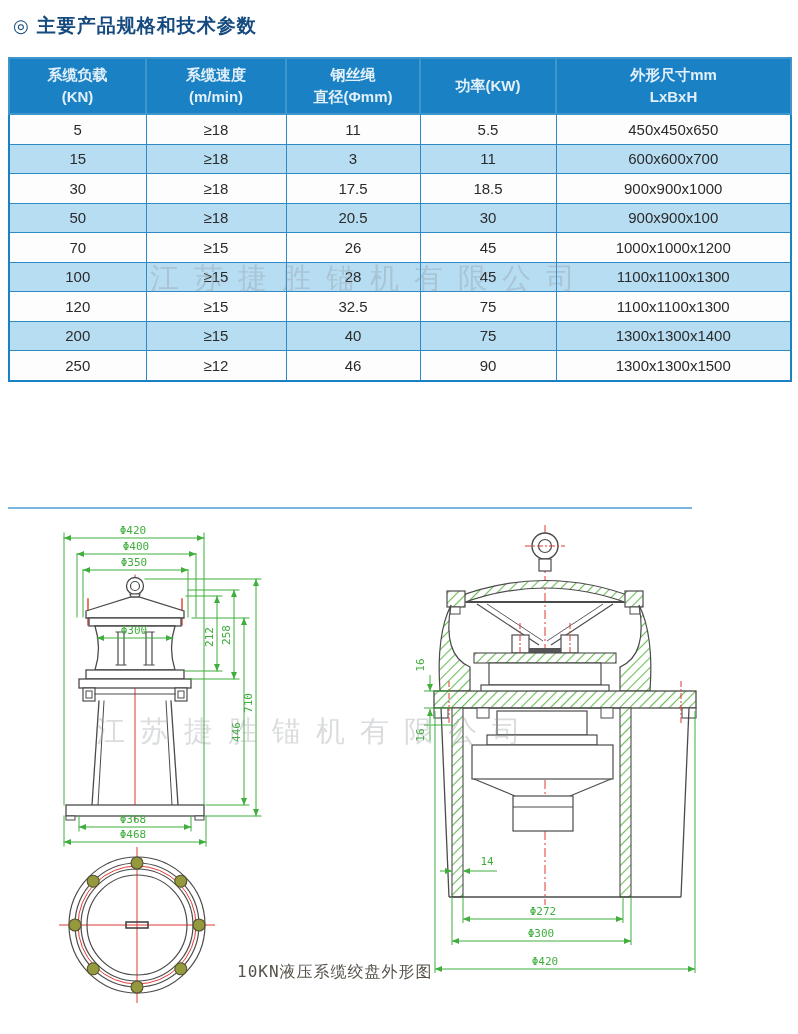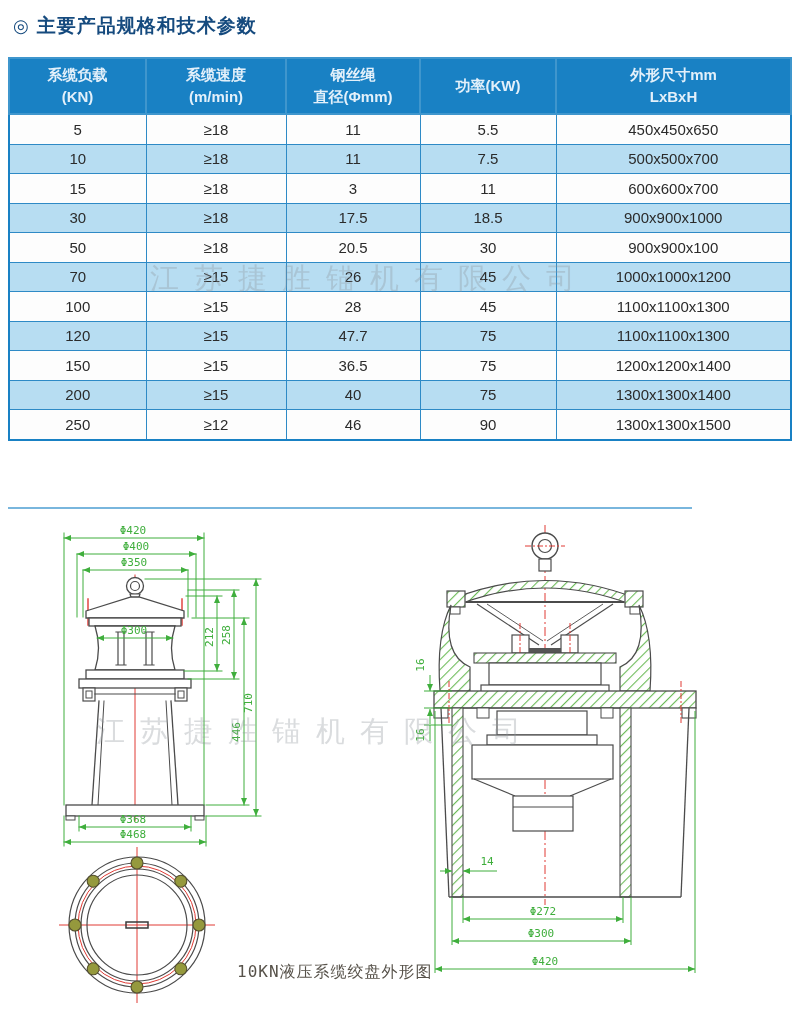--- a/index.html
+++ b/index.html
@@ -77,27 +77,20 @@
   </thead>
   <tbody>
       <tr>
         <td>5</td>
         <td>≥18</td>
         <td>11</td>
         <td>5.5</td>
         <td>450x450x650</td>
       </tr>
       <tr>
-        <td>10</td>
-        <td>≥18</td>
-        <td>11</td>
-        <td>7.5</td>
-        <td>500x500x700</td>
-      </tr>
-      <tr>
         <td>15</td>
         <td>≥18</td>
         <td>3</td>
         <td>11</td>
         <td>600x600x700</td>
       </tr>
       <tr>
         <td>30</td>
         <td>≥18</td>
         <td>17.5</td>
@@ -121,30 +114,23 @@
       <tr>
         <td>100</td>
         <td>≥15</td>
         <td>28</td>
         <td>45</td>
         <td>1100x1100x1300</td>
       </tr>
       <tr>
         <td>120</td>
         <td>≥15</td>
-        <td>47.7</td>
+        <td>32.5</td>
         <td>75</td>
         <td>1100x1100x1300</td>
-      </tr>
-      <tr>
-        <td>150</td>
-        <td>≥15</td>
-        <td>36.5</td>
-        <td>75</td>
-        <td>1200x1200x1400</td>
       </tr>
       <tr>
         <td>200</td>
         <td>≥15</td>
         <td>40</td>
         <td>75</td>
         <td>1300x1300x1400</td>
       </tr>
       <tr>
         <td>250</td>

